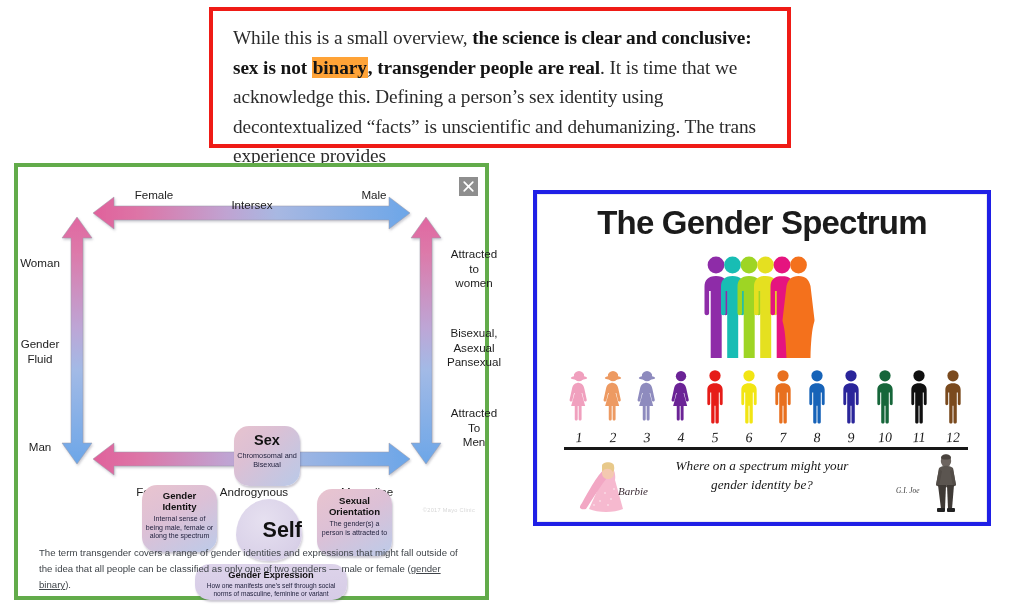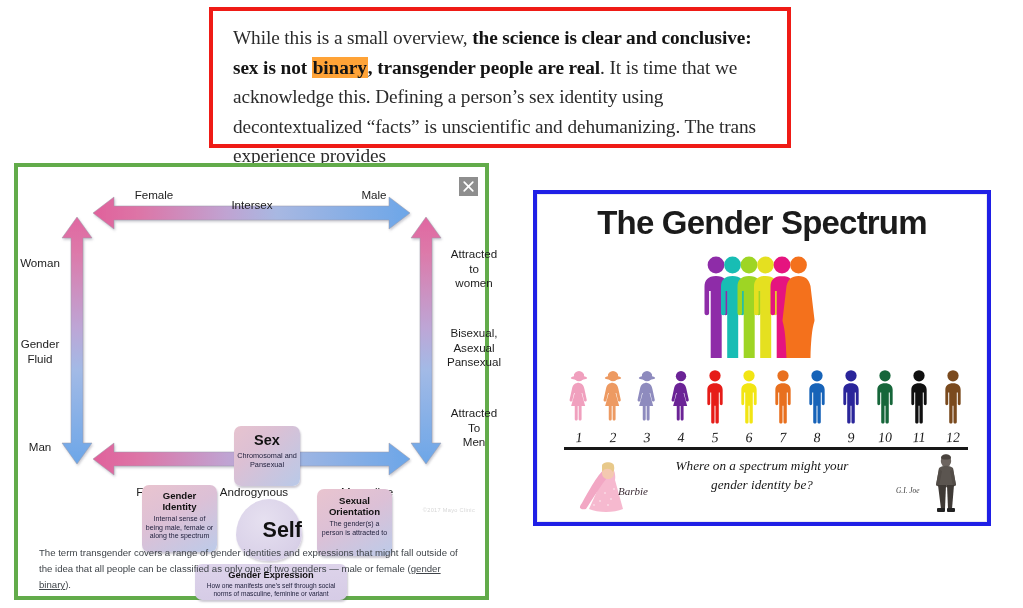--- a/index.html
+++ b/index.html
@@ -50,21 +50,21 @@
   .axis-label {
     position: absolute;
     font-family: "Liberation Sans", sans-serif;
     font-size: 11.6px; color: #1d1d1d; text-align: center;
     line-height: 14.5px; white-space: nowrap;
   }
 
   
   .node {
     position: absolute;
-    border-radius: 7px;
+    border-radius: 15px;
     box-shadow: 1px 2px 2px rgba(90,80,110,0.30);
     text-align: center;
     padding: 4px 3px 3px 3px;
     overflow: hidden;
   }
   .node .ttl {
     font-family: "Liberation Sans", sans-serif;
     font-weight: bold; color: #111;
     display:block;
   }
@@ -279,21 +279,21 @@
         </div>
         <div class="axis-label" style="left:424px; top:239px; width:64px;">
           <span>Attracted</span><br>
           <span>To</span><br>
           <span>Men</span>
         </div>
 
         
         <div class="node" id="node-sex">
           <span class="ttl">Sex</span>
-          <span class="sub">Chromosomal and Pansexual</span>
+          <span class="sub">Chromosomal and Bisexual</span>
         </div>
 
         <div class="node" id="node-gi">
           <span class="ttl">Gender Identity</span>
           <span class="sub">Internal sense of being male, female or along the spectrum</span>
         </div>
 
         <div class="node" id="node-so">
           <span class="ttl">Sexual Orientation</span>
           <span class="sub">The gender(s) a person is attracted to</span>

